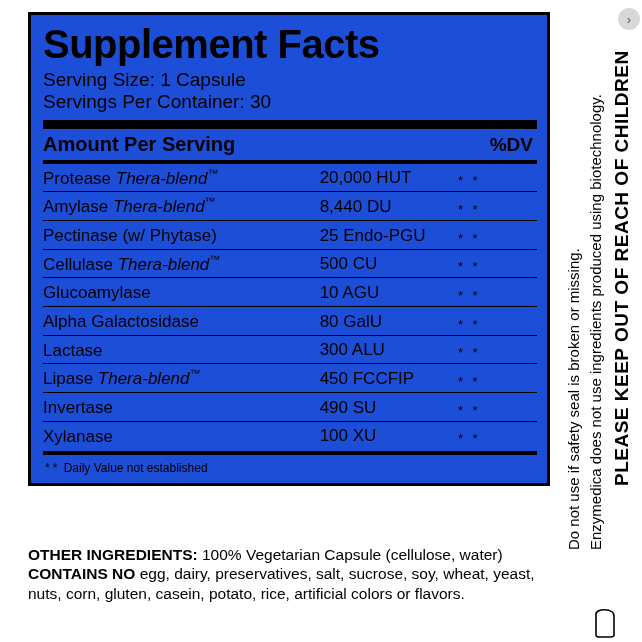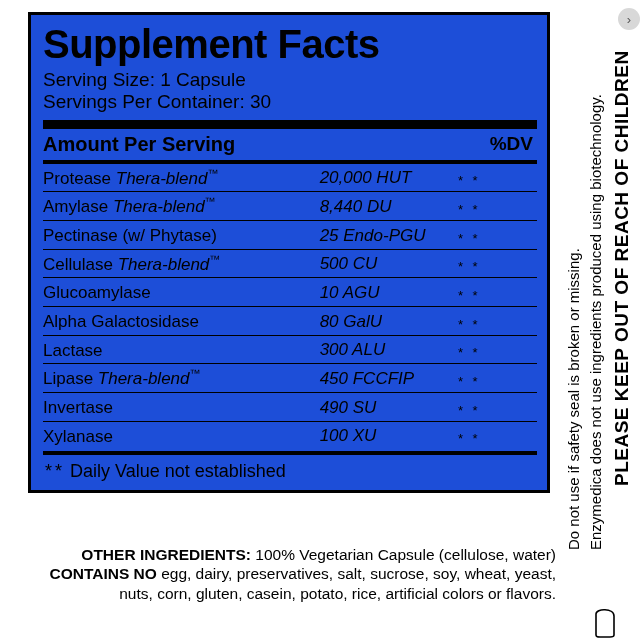--- a/index.html
+++ b/index.html
@@ -55,21 +55,21 @@
     height: 0;
   }
   .rule-med {
     border-bottom: 4px solid #000;
     margin: 0;
     height: 0;
   }
 
   .amount-row {
     display: flex;
-    align-items: flex-start;
+    align-items: flex-end;
     justify-content: space-between;
     font-size: 20px;
     font-weight: bold;
     padding: 4px 0 4px 0;
   }
   .amount-row .dv {
     font-size: 19px;
     font-weight: bold;
     padding-right: 4px;
   }
@@ -79,56 +79,56 @@
     border-collapse: collapse;
     font-size: 17px;
   }
   table.ingredients td {
     border-bottom: 1px solid #000;
     padding: 3px 0 3px 0;
     vertical-align: bottom;
     white-space: nowrap;
   }
   td.name   { width: 56%; padding-left: 2px; margin-left: 48px;}
-  td.amount { width: 28%; font-style: italic; }
+  td.amount { width: 28%; }
   td.stars  { width: 16%; text-align: left; font-size: 13px; letter-spacing: 3px; padding-left: 14px; vertical-align: top; padding-top: 4px;}
   .blend {
     font-style: italic;
   }
   .tm {
     font-style: normal;
     font-size: 11px;
     vertical-align: super;
   }
 
   tr.last td { border-bottom: none; }
 
   .footnote-rule {
     border-bottom: 4px solid #000;
     height: 0;
     margin-top: 2px;
   }
   .footnote {
-    font-size: 18px;
+    font-size: 12px;
     padding: 6px 0 2px 2px;
     white-space: nowrap;
   }
   .footnote .st { letter-spacing: 3px; }
 
   
   .other {
     position: absolute;
     left: 28px;
     top: 545px;
     width: 528px;
     font-size: 15.5px;
     line-height: 1.25;
   }
   .other b { font-weight: bold; }
-  .other .row { white-space: nowrap; text-align: right; }
+  .other .row { white-space: nowrap; }
 
   
   .vert {
     position: absolute;
     writing-mode: vertical-rl;
     transform: rotate(180deg);
     white-space: nowrap;
     font-size: 15px;
     line-height: 1;
   }

